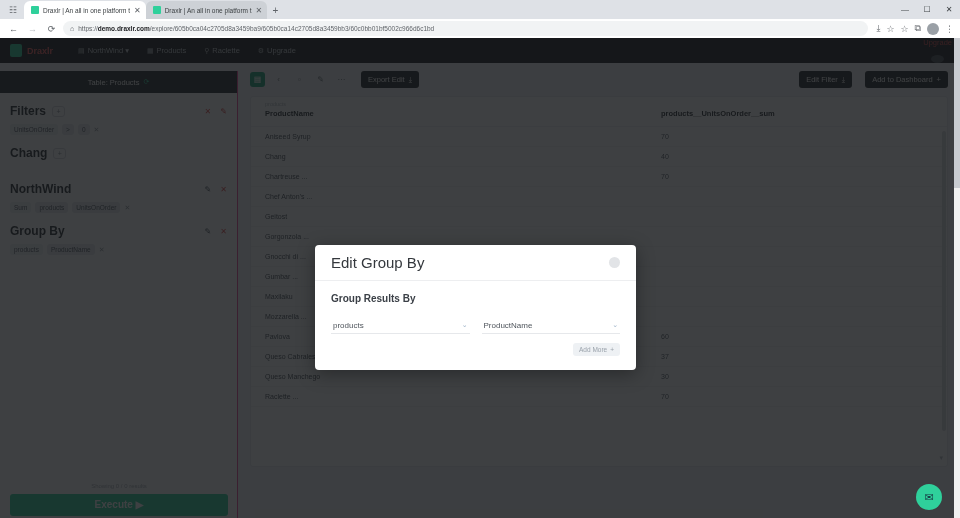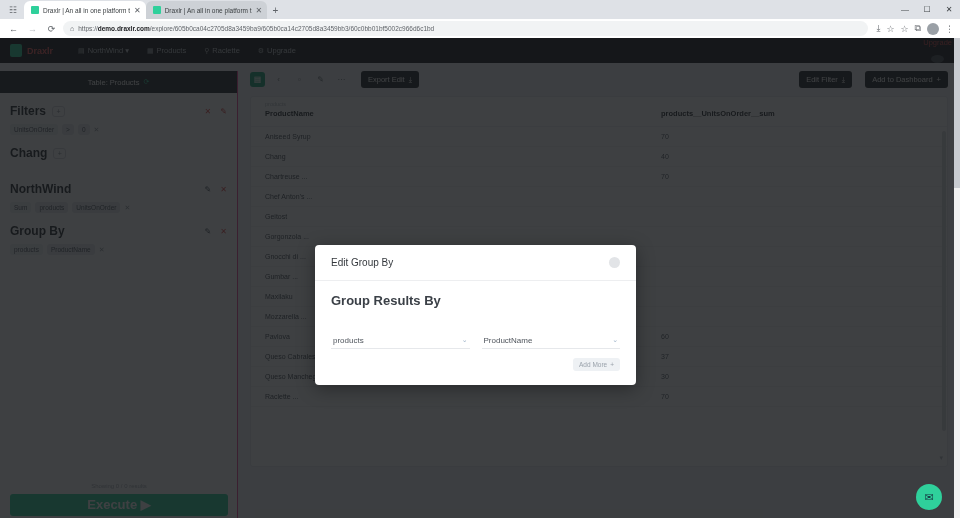--- a/index.html
+++ b/index.html
@@ -107,21 +107,21 @@
   .chip-x { font-size: 7px; color: #9aa0a6; }
   .sb-spacer { height: 14px; }
 
   .sb-footer {
     position: absolute; left: 0; bottom: 0; width: 238px; padding: 0 10px 10px 10px;
     text-align: center;
   }
   .sb-foot-note { font-size: 6px; color: #a8adb4; margin-bottom: 5px; }
   .execute-btn {
     display: block; width: 100%; height: 22px; line-height: 22px;
-    background: #2fd09b; color: #ffffff; font-size: 13px; font-weight: bold;
+    background: #2fd09b; color: #ffffff; font-size: 10px; font-weight: bold;
     border-radius: 3px; text-align: center;
   }
 
   
   .main { position: absolute; left: 238px; top: 25px; right: 0; height: 455px; }
   .main-toolbar { height: 33px; display: flex; align-items: center; padding: 0 12px; gap: 6px; }
   .tb-sq {
     width: 15px; height: 15px; border-radius: 3px; background: #1ea87a;
     display: flex; align-items: center; justify-content: center; color: #fff; font-size: 8px;
   }
@@ -163,28 +163,28 @@
   }
   .modal {
     position: absolute; left: 315px; top: 207px; width: 321px;
     background: #ffffff; border-radius: 4px; box-shadow: 0 4px 18px rgba(0,0,0,.35);
     overflow: hidden;
   }
   .modal-head {
     height: 36px; display: flex; align-items: center; padding: 0 16px;
     border-bottom: 1px solid #edeef0;
   }
-  .modal-title { font-size: 10px; color: #34383d; }
+  .modal-title { font-size: 15px; color: #34383d; }
   .modal-close {
     margin-left: auto; width: 11px; height: 11px; border-radius: 50%;
     background: #e2e4e7; color: #9aa0a6; font-size: 7px;
     display: flex; align-items: center; justify-content: center;
   }
   .modal-body { padding: 12px 16px 14px 16px; }
-  .field-label { font-size: 13px; font-weight: bold; color: #3b4047; margin-bottom: 24px; }
+  .field-label { font-size: 10px; font-weight: bold; color: #3b4047; margin-bottom: 13px; }
   .selects { display: flex; gap: 12px; }
   .sel {
     flex: 1 1 0; height: 17px; border-bottom: 1px solid #e6e8eb;
     display: flex; align-items: center; padding: 0 2px;
   }
   .sel-val { font-size: 8px; color: #4f555c; }
   .sel-caret { margin-left: auto; font-size: 7px; color: #9fb4c9; }
   .addmore-row { display: flex; justify-content: flex-end; margin-top: 9px; }
   .addmore {
     background: #eef1f4; color: #9aa2ab; font-size: 6.5px; border-radius: 3px;

